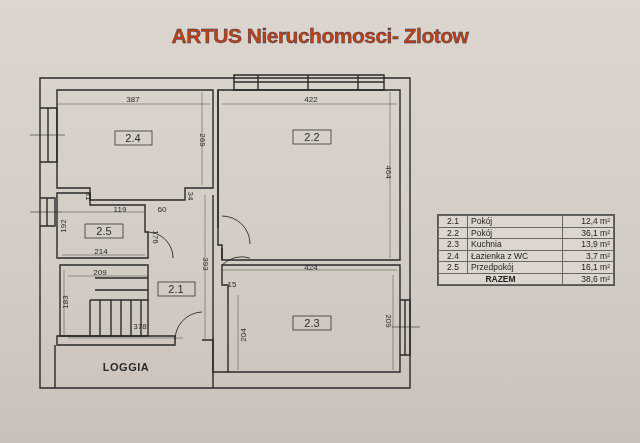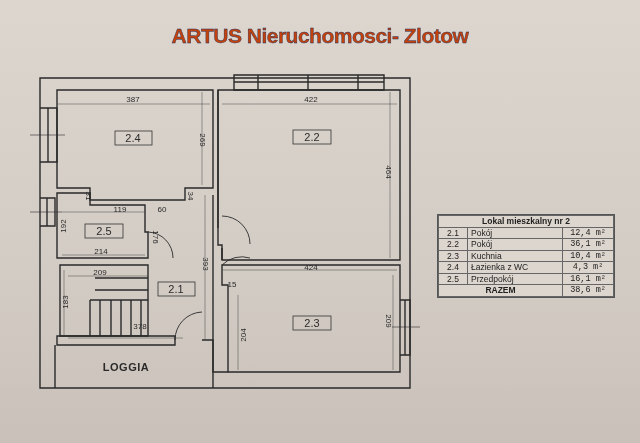--- a/index.html
+++ b/index.html
@@ -27,21 +27,21 @@
       width: 176px; border: 1px solid #555;
       background: #ddd6ce;
       font-size: 8.5px; color: #222;
     }
     .table-wrap table { border-collapse: collapse; width: 100%; }
     .table-wrap td, .table-wrap th {
       border: 1px solid #666; padding: 0 3px; height: 10.5px; line-height: 10px;
     }
     .table-wrap th { font-weight: bold; text-align: center; }
     .c-num { width: 22px; text-align: center; }
-    .c-area { width: 44px; text-align: center; font-family: Liberation Mono, monospace; }
+    .c-area { width: 44px; text-align: right; }
     .razem { font-weight: bold; text-align: center; margin-top: 48px; }
   </style>
 </head>
 <body>
 
 <div class="title">ARTUS Nieruchomosci- Zlotow</div>
 
 <svg class="plan" width="640" height="443" viewBox="0 0 640 443">
   <g stroke="#2a2a2a" fill="none" stroke-width="1.4">
 
@@ -147,42 +147,39 @@
   <text class="lbl dim" x="0" y="0" transform="translate(68,302) rotate(-90)" text-anchor="middle">183</text>
   <text class="lbl dim" x="140" y="329" text-anchor="middle">378</text>
   <text class="lbl dim" x="232" y="287" text-anchor="middle">15</text>
   <text class="lbl dim" x="0" y="0" transform="translate(246,335) rotate(-90)" text-anchor="middle">204</text>
   <text class="lbl dim" x="0" y="0" transform="translate(386,321) rotate(90)" text-anchor="middle">209</text>
 </svg>
 
 <div class="table-wrap">
   <table>
     <tbody>
-        <tr>
-      <th colspan="3">Lokal mieszkalny nr 2</th>
-    </tr>
     <tr>
       <td class="c-num">2.1</td>
       <td>Pokój</td>
       <td class="c-area">12,4 m²</td>
     </tr>
     <tr>
       <td class="c-num">2.2</td>
       <td>Pokój</td>
       <td class="c-area">36,1 m²</td>
     </tr>
     <tr>
       <td class="c-num">2.3</td>
       <td>Kuchnia</td>
-      <td class="c-area">10,4 m²</td>
+      <td class="c-area">13,9 m²</td>
     </tr>
     <tr>
       <td class="c-num">2.4</td>
       <td>Łazienka z WC</td>
-      <td class="c-area">4,3 m²</td>
+      <td class="c-area">3,7 m²</td>
     </tr>
     <tr>
       <td class="c-num">2.5</td>
       <td>Przedpokój</td>
       <td class="c-area">16,1 m²</td>
     </tr>
     <tr>
       <td colspan="2" class="razem">RAZEM</td>
       <td class="c-area">38,6 m²</td>
     </tr>

